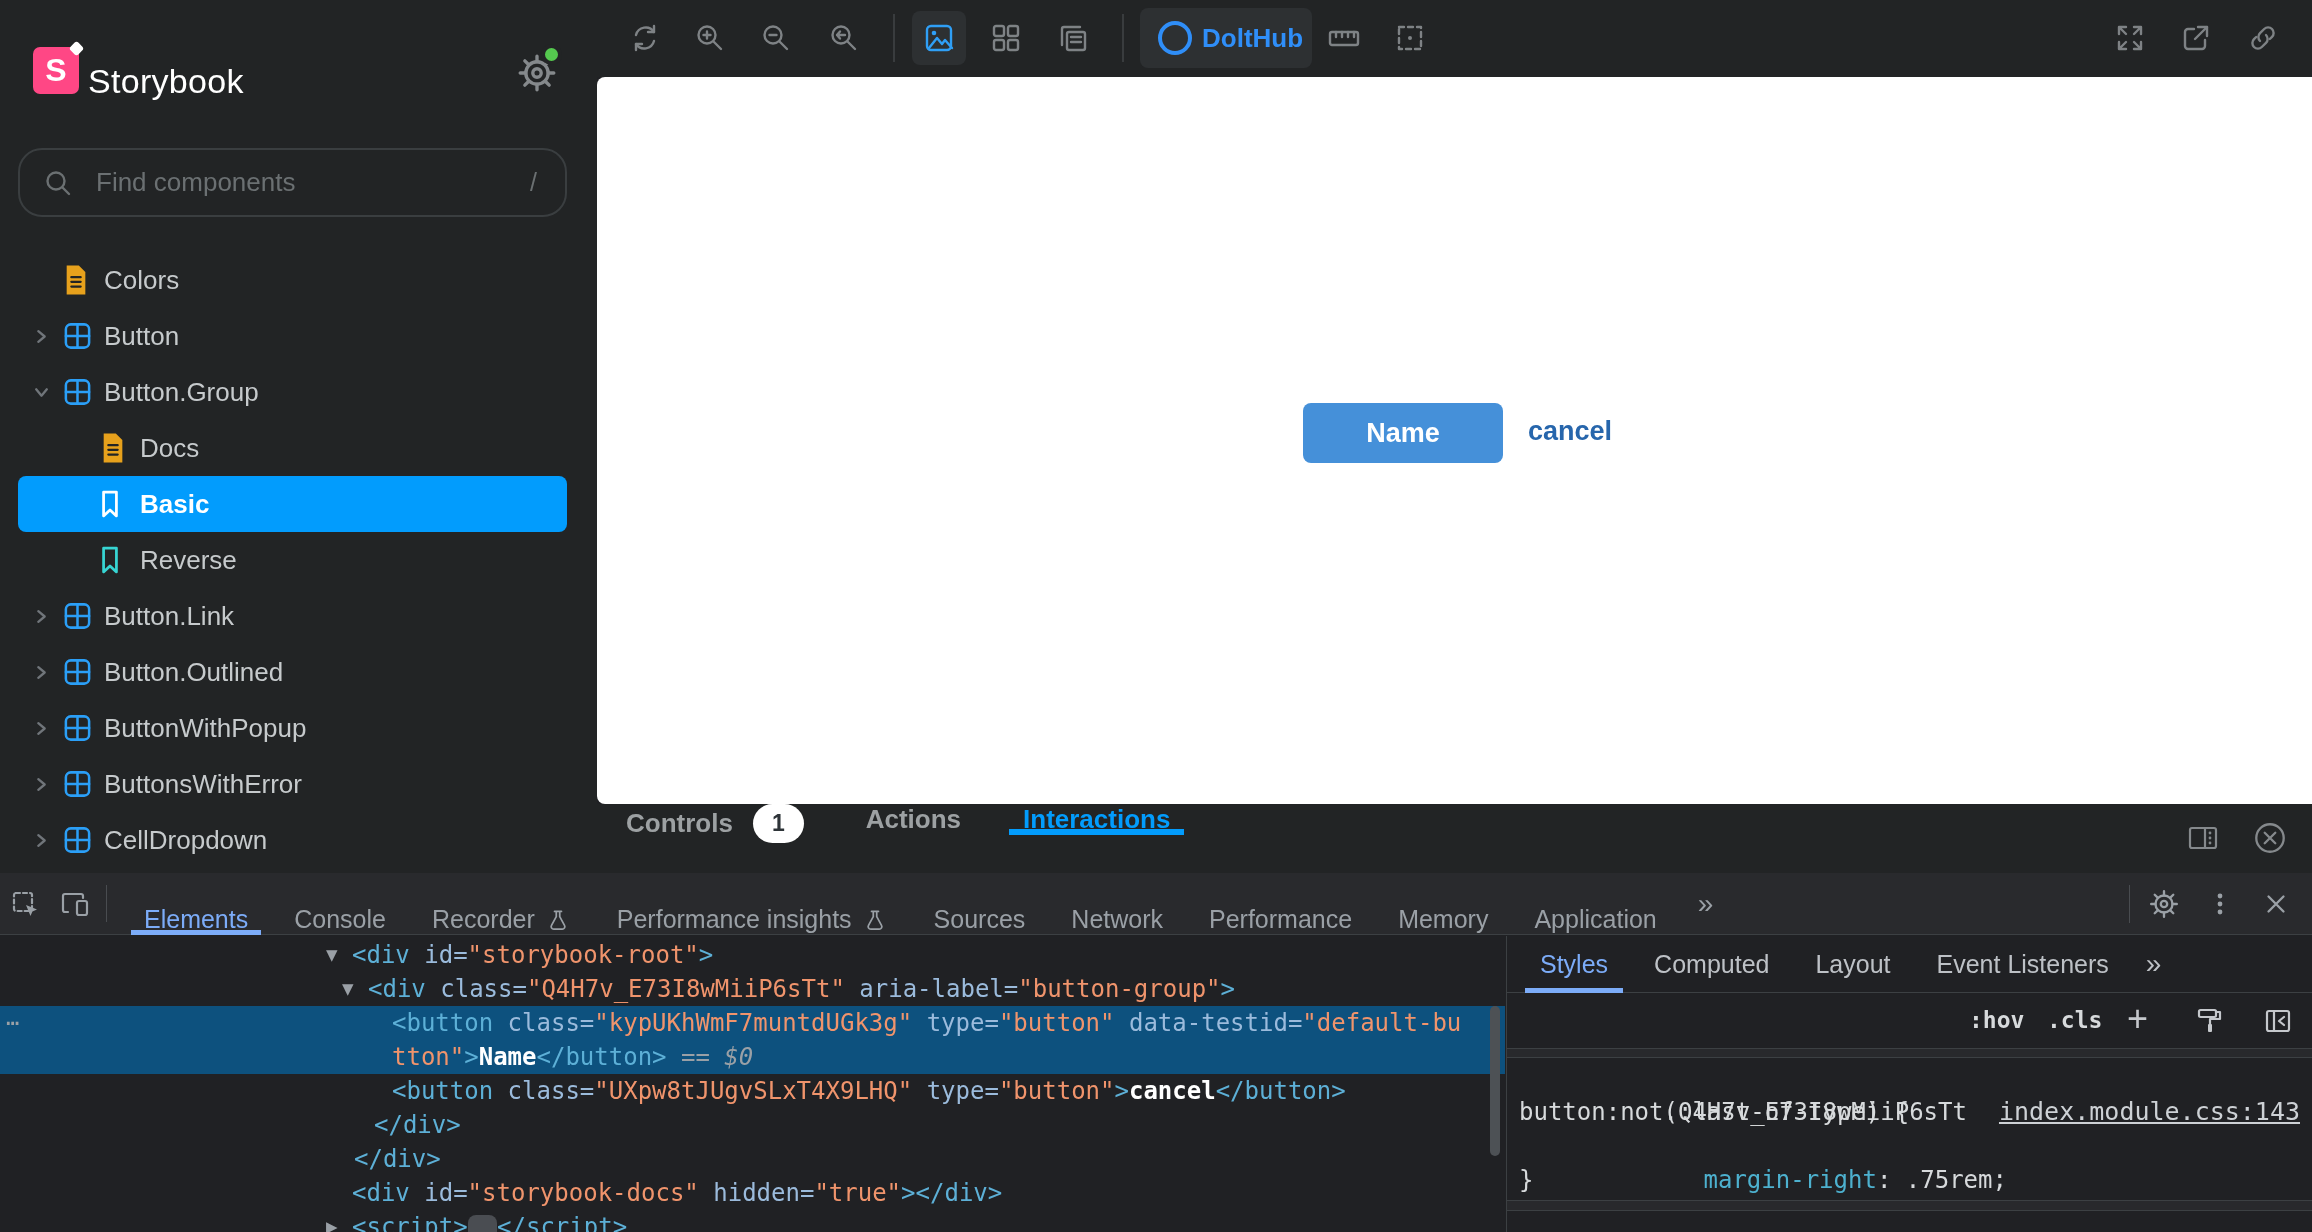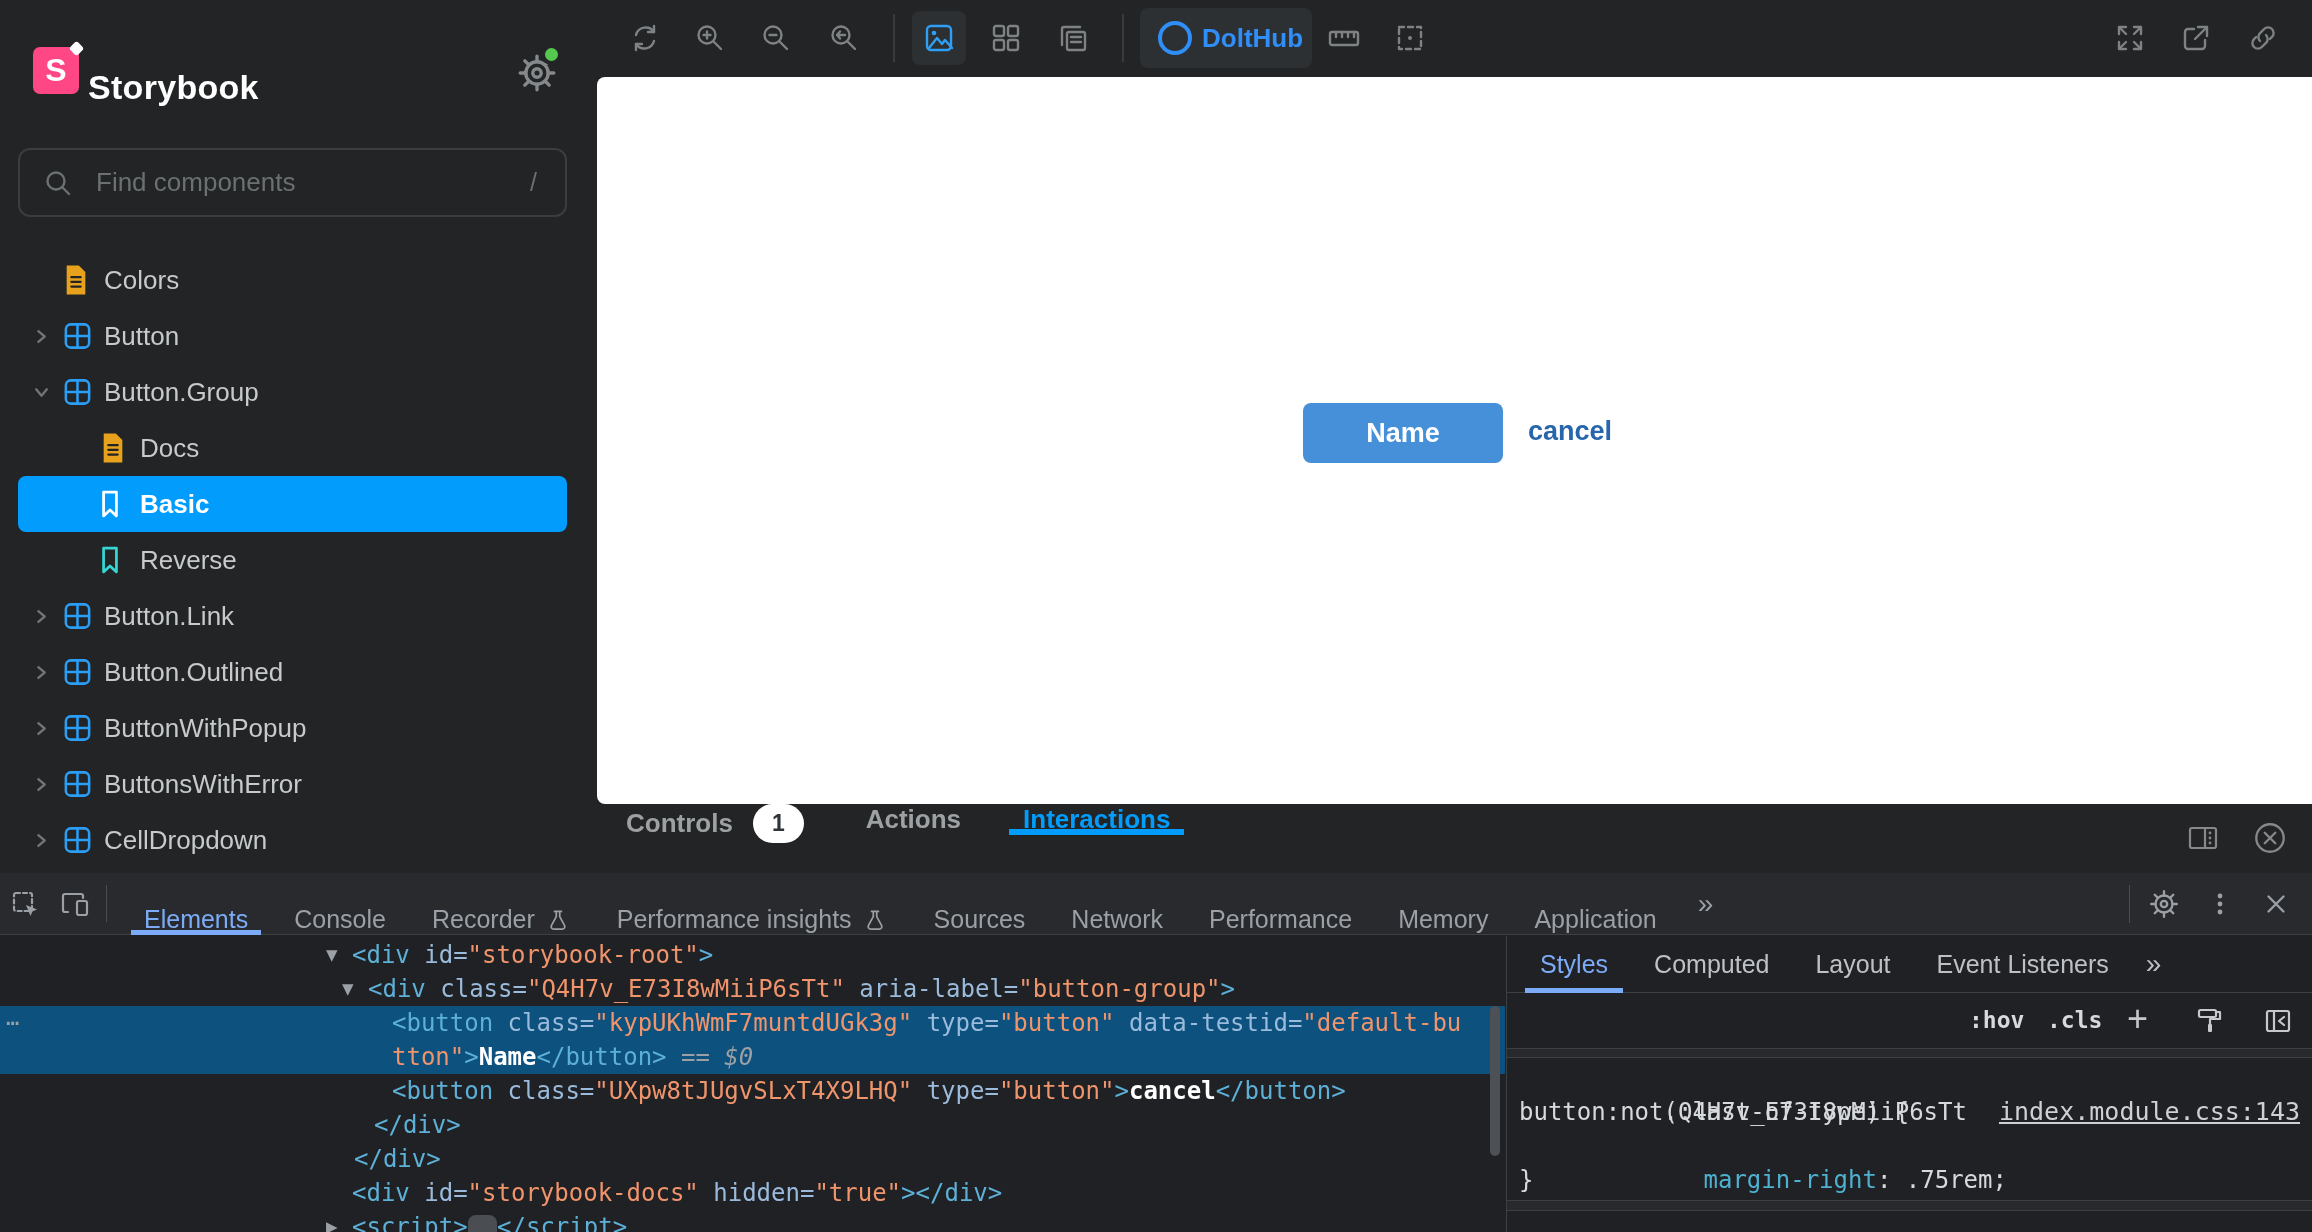--- a/index.html
+++ b/index.html
@@ -5,25 +5,25 @@
   html,body{margin:0;padding:0;background:#101112}
   #app{position:relative;width:2312px;height:1232px;background:#202124;overflow:hidden;
        font-family:"Liberation Sans",sans-serif;-webkit-font-smoothing:antialiased}
   svg{fill:none;stroke-linecap:round;stroke-linejoin:round;display:block}
 
   
   .sb{position:absolute;left:0;top:0;width:597px;height:873px;background:#222425}
   .logo{position:absolute;left:33px;top:47px;width:46px;height:47px;background:#ff4785;border-radius:7px;
         color:#fff;font-weight:700;font-size:32px;display:flex;align-items:center;justify-content:center}
   .logo::after{content:"";position:absolute;right:-3px;top:-4px;width:11px;height:11px;background:#fff;border-radius:3px;transform:rotate(45deg)}
-  .logo-text{position:absolute;left:88px;top:62px;height:50px;line-height:50px;color:#fff;font-size:34px;font-weight:700;letter-spacing:.3px}
+  .logo-text{position:absolute;left:88px;top:56px;height:50px;line-height:50px;color:#fff;font-size:34px;font-weight:400;letter-spacing:.3px}
   .sb-gear{position:absolute;left:510px;top:44px;width:54px;height:54px;background:none;border:0;padding:0;cursor:pointer}
   .sb-gear svg{position:absolute;left:6px;top:8px;stroke:#85898c;stroke-width:2.4}
   .sb-gear .dot{position:absolute;right:2px;top:0;width:21px;height:21px;border-radius:50%;background:#55c94f;border:4px solid #222425;box-sizing:border-box}
-  .search{position:absolute;left:18px;top:148px;width:549px;height:69px;border:2px solid #3a3e40;border-radius:12px;box-sizing:border-box}
+  .search{position:absolute;left:18px;top:148px;width:549px;height:69px;border:2px solid #3a3e40;border-radius:24px;box-sizing:border-box}
   .search svg{position:absolute;left:22px;top:17px;stroke:#6b7072;stroke-width:2.4}
   .search .ph{position:absolute;left:76px;top:0;line-height:65px;font-size:26px;color:#6b7072}
   .search .slash{position:absolute;right:28px;top:0;line-height:65px;font-size:25px;color:#6b7072}
   .tree{position:absolute;left:0;top:252px;width:597px}
   .s-row{position:relative;height:56px;cursor:pointer}
   .s-row .chev{position:absolute;left:33px;top:20px;stroke:#70757a;stroke-width:2.2}
   .s-row .s-ico{position:absolute;top:50%;transform:translateY(-50%)}
   .s-row.ind0 .s-ico{left:62px}
   .s-row.ind1 .s-ico{left:99px}
   .s-lbl{position:absolute;left:104px;top:50%;transform:translateY(-50%);font-size:26px;color:#c6cacc;white-space:nowrap}

